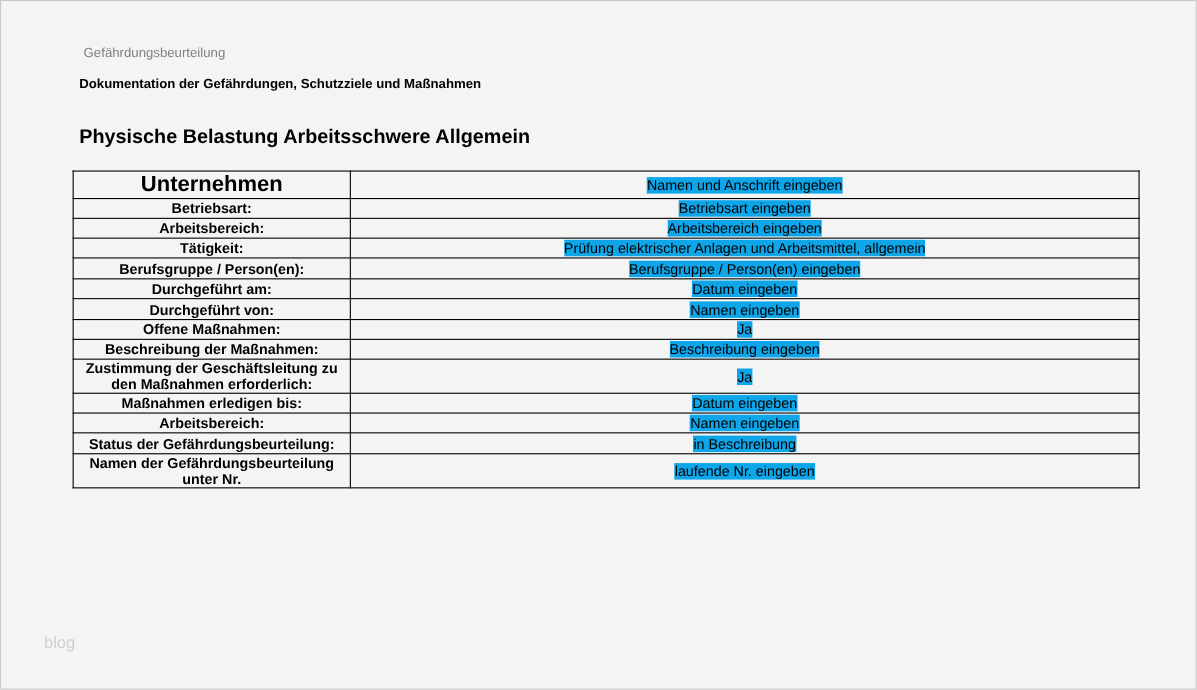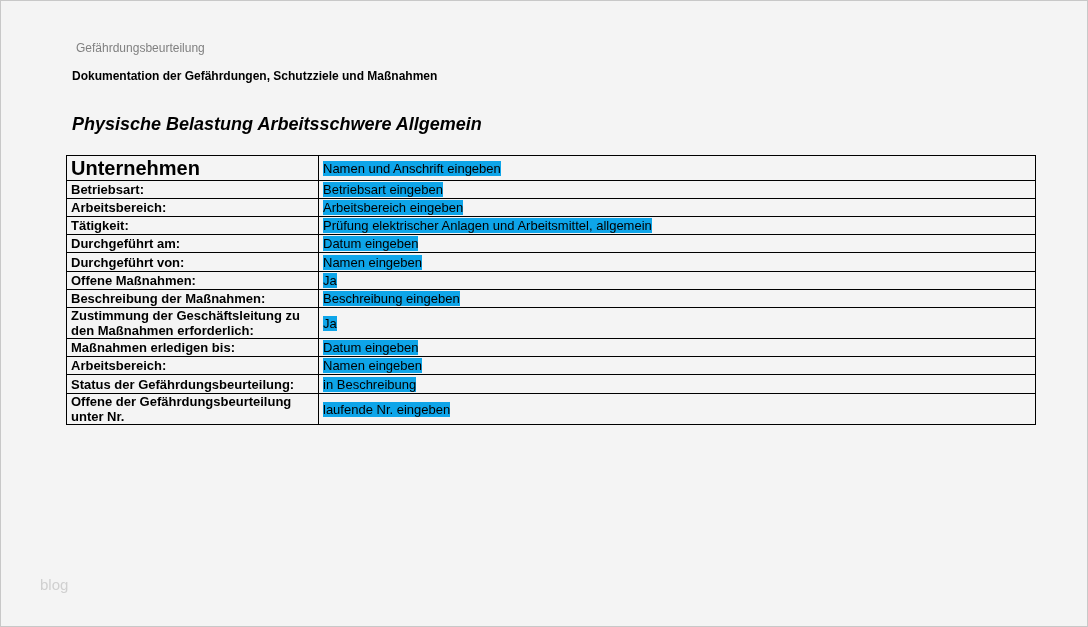--- a/index.html
+++ b/index.html
@@ -39,37 +39,37 @@
       margin: 0;
     }
     .doc-subtitle {
       position: absolute;
       left: 71px;
       top: 113px;
       font-size: 18px;
       font-weight: bold;
       color: #000;
       margin: 0;
-      font-style: italic;
     }
     table.form-table {
       position: absolute;
       left: 65px;
       top: 154px;
       width: 970px;
       border-collapse: collapse;
       table-layout: fixed;
     }
     table.form-table td {
       border: 1px solid #000;
       padding: 0 4px;
       font-size: 13px;
       line-height: 15px;
       color: #000;
       vertical-align: middle;
+      text-align: center;
     }
     table.form-table td.label {
       width: 243px;
       font-weight: bold;
     }
     table.form-table td.value {
       padding-left: 4px;
     }
     .field {
       background: #0ea5e9;
@@ -113,20 +113,24 @@
         <td class="value"><span class="field">Betriebsart eingeben</span></td>
       </tr>
       <tr class="row-h-19">
         <td class="label">Arbeitsbereich:</td>
         <td class="value"><span class="field">Arbeitsbereich eingeben</span></td>
       </tr>
       <tr class="row-h-19">
         <td class="label">Tätigkeit:</td>
         <td class="value"><span class="field">Prüfung elektrischer Anlagen und Arbeitsmittel, allgemein</span></td>
       </tr>
+      <tr class="row-h-20">
+        <td class="label">Berufsgruppe / Person(en):</td>
+        <td class="value"><span class="field">Berufsgruppe / Person(en) eingeben</span></td>
+      </tr>
       <tr class="row-h-19">
         <td class="label">Durchgeführt am:</td>
         <td class="value"><span class="field">Datum eingeben</span></td>
       </tr>
       <tr class="row-h-20">
         <td class="label">Durchgeführt von:</td>
         <td class="value"><span class="field">Namen eingeben</span></td>
       </tr>
       <tr class="row-h-19">
         <td class="label">Offene Maßnahmen:</td>
@@ -146,21 +150,21 @@
       </tr>
       <tr class="row-h-19">
         <td class="label">Arbeitsbereich:</td>
         <td class="value"><span class="field">Namen eingeben</span></td>
       </tr>
       <tr class="row-h-20">
         <td class="label">Status der Gefährdungsbeurteilung:</td>
         <td class="value"><span class="field">in Beschreibung</span></td>
       </tr>
       <tr class="row-h-32">
-        <td class="label">Offene der Gefährdungsbeurteilung unter Nr.</td>
+        <td class="label">Namen der Gefährdungsbeurteilung unter Nr.</td>
         <td class="value"><span class="field">laufende Nr. eingeben</span></td>
       </tr>
     </tbody>
   </table>
 
   <div class="watermark">blog</div>
 
 </div>
 
 </body></html>

